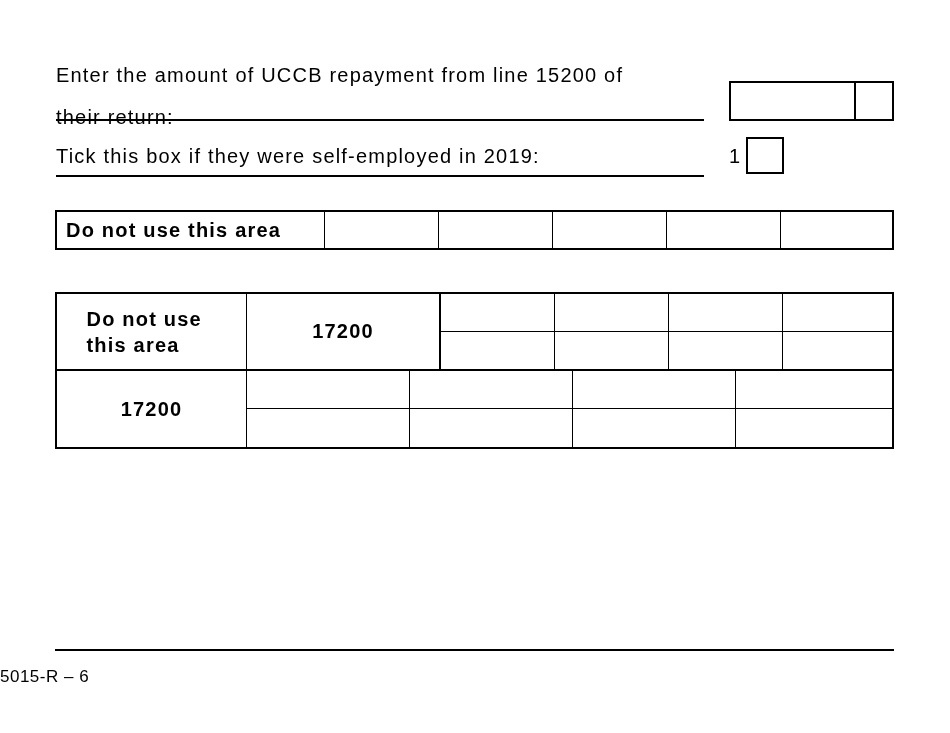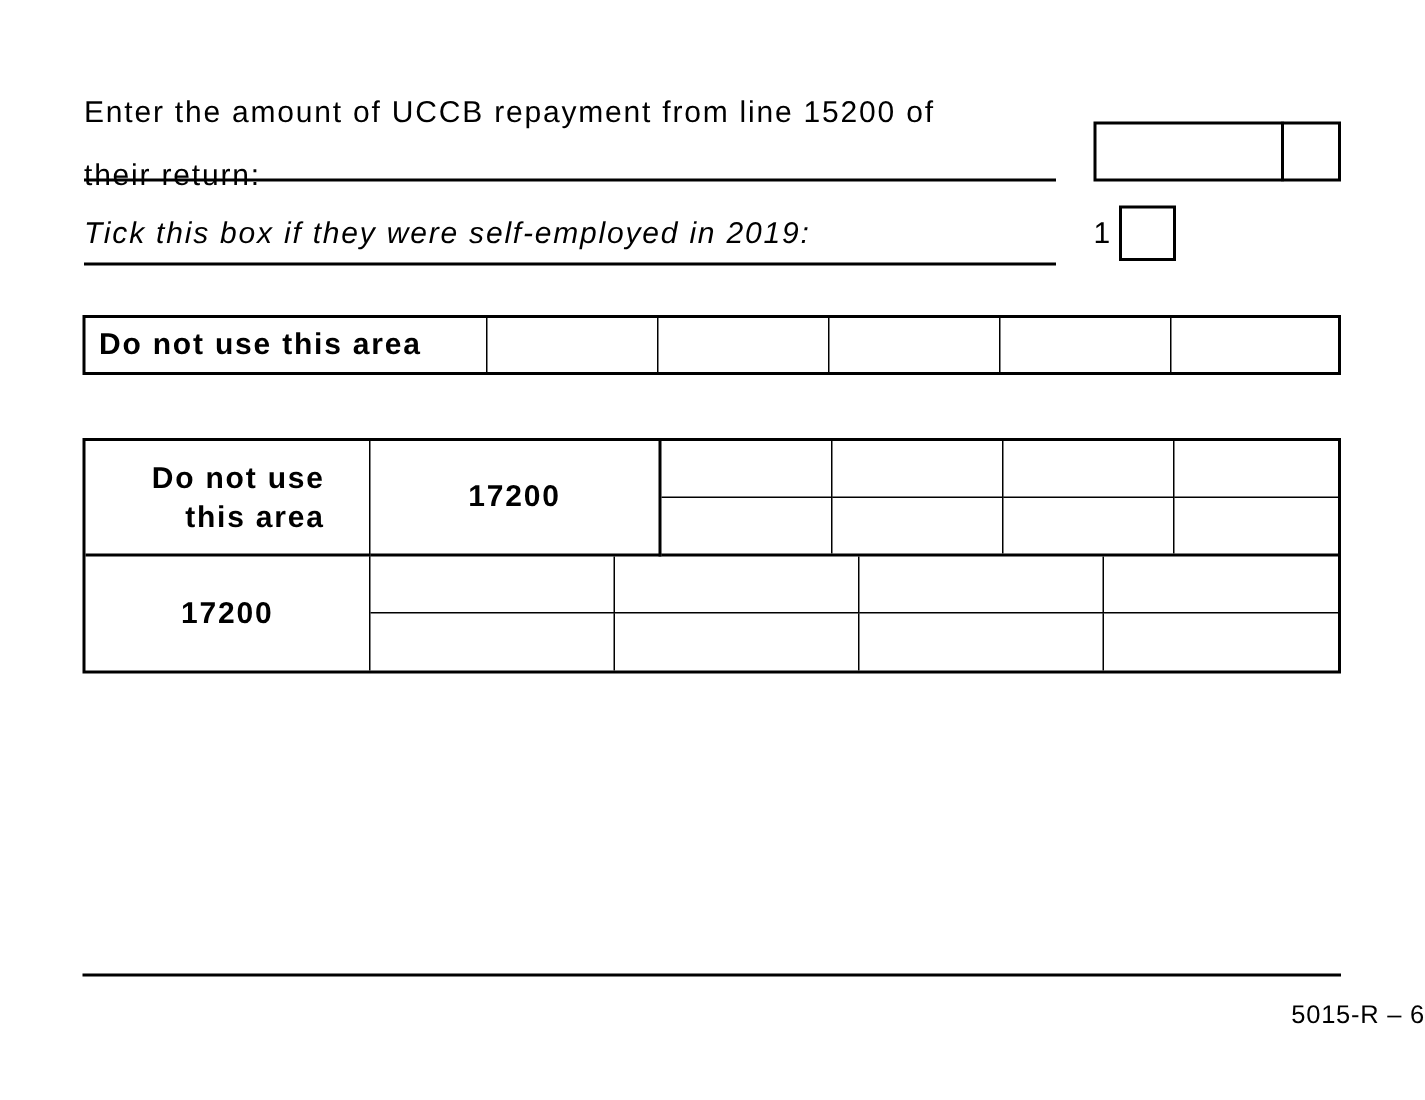--- a/index.html
+++ b/index.html
@@ -2,33 +2,33 @@
 <html><head>
 <meta charset="utf-8">
 <style>
   html, body { margin:0; padding:0; background:#ffffff; }
   body { width:950px; height:733px; position:relative; overflow:hidden; font-family:"Liberation Sans", sans-serif; color:#000; }
   .abs { position:absolute; box-sizing:border-box; }
   .qtext { font-size:20px; letter-spacing:1.2px; line-height:26px; }
   .rule { background:#000; height:2px; }
   .box { border:2px solid #000; background:#fff; }
   .bold { font-weight:bold; letter-spacing:1.2px; }
-  .center { display:flex; align-items:center; justify-content:center; text-align:right; }
+  .center { display:flex; align-items:center; justify-content:center; text-align:left; }
 </style>
 </head>
 <body>
 
 <div class="abs qtext" style="left:56px;top:62px;">Enter the amount of UCCB repayment from line 15200 of</div>
 <div class="abs qtext" style="left:56px;top:104px;">their return:</div>
 <div class="abs rule" style="left:56px;top:119px;width:648px;"></div>
 
 <div class="abs box" style="left:729px;top:81px;width:127px;height:40px;"></div>
 <div class="abs box" style="left:854px;top:81px;width:40px;height:40px;"></div>
 
-<div class="abs qtext" style="left:56px;top:143px;font-style:italic;">Tick this box if they were self-employed in 2019:</div>
+<div class="abs qtext" style="left:56px;top:143px;">Tick this box if they were self-employed in 2019:</div>
 <div class="abs rule" style="left:56px;top:175px;width:648px;"></div>
 <div class="abs qtext" style="left:729px;top:143px;">1</div>
 <div class="abs box" style="left:746px;top:137px;width:38px;height:37px;"></div>
 
 <div class="abs" style="left:55px;top:210px;width:839px;height:40px;border:2px solid #000;">
   <div class="abs center bold" style="left:0;top:0;width:268px;height:36px;font-size:20px;border-right:1px solid #000;justify-content:flex-start;padding-left:9px;">Do not use this area</div>
   <div class="abs" style="left:268px;top:0;width:114px;height:36px;border-right:1px solid #000;"></div>
   <div class="abs" style="left:382px;top:0;width:114px;height:36px;border-right:1px solid #000;"></div>
   <div class="abs" style="left:496px;top:0;width:114px;height:36px;border-right:1px solid #000;"></div>
   <div class="abs" style="left:610px;top:0;width:114px;height:36px;border-right:1px solid #000;"></div>
@@ -59,13 +59,13 @@
     <div class="abs" style="left:326px;top:0;width:163px;height:38px;border-right:1px solid #000;border-bottom:1px solid #000;"></div>
     <div class="abs" style="left:489px;top:0;width:156px;height:38px;border-bottom:1px solid #000;"></div>
     <div class="abs" style="left:0;top:38px;width:163px;height:38px;border-right:1px solid #000;"></div>
     <div class="abs" style="left:163px;top:38px;width:163px;height:38px;border-right:1px solid #000;"></div>
     <div class="abs" style="left:326px;top:38px;width:163px;height:38px;border-right:1px solid #000;"></div>
     <div class="abs" style="left:489px;top:38px;width:156px;height:38px;"></div>
   </div>
 </div>
 
 <div class="abs rule" style="left:55px;top:649px;width:839px;"></div>
-<div class="abs" style="left:0;top:667px;width:950px;text-align:right;font-size:17px;letter-spacing:0.5px;">5015-R – 6</div>
+<div class="abs" style="left:0;top:667px;width:950px;text-align:left;font-size:17px;letter-spacing:0.5px;">5015-R – 6</div>
 
 </body></html>

